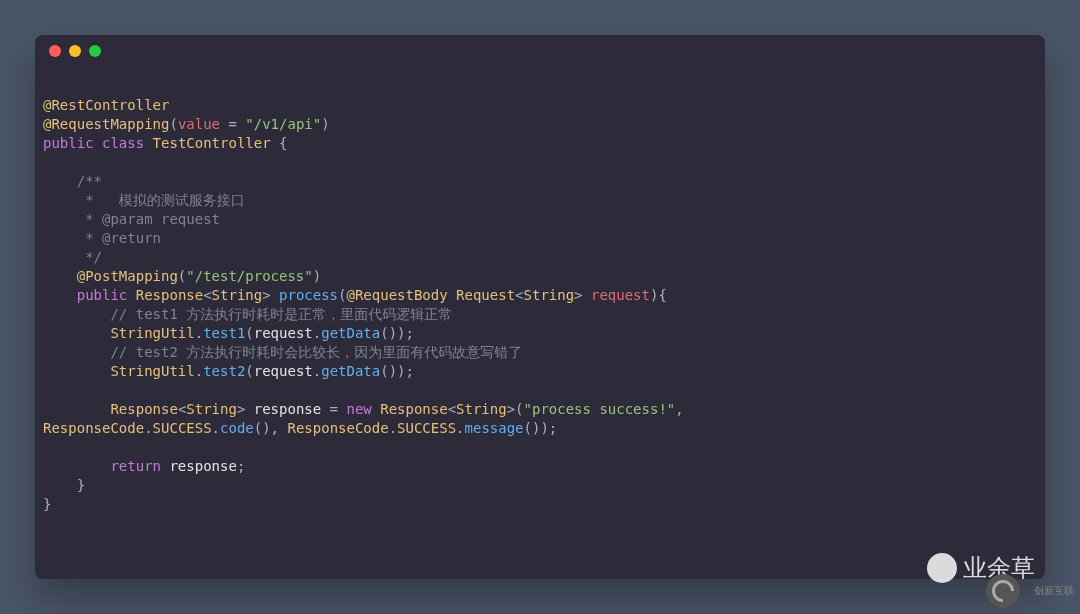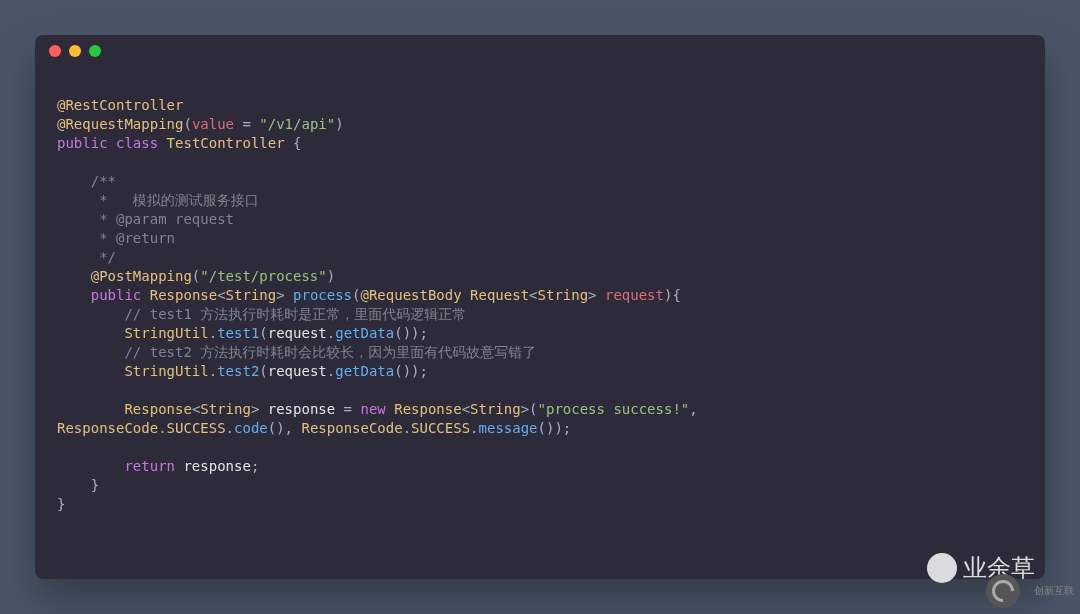--- a/index.html
+++ b/index.html
@@ -23,21 +23,21 @@
       display: flex;
       align-items: center;
       padding-left: 14px;
       gap: 8px;
     }
     .dot { width: 12px; height: 12px; border-radius: 50%; }
     .red { background: #ff5f56; }
     .yellow { background: #ffbd2e; }
     .green { background: #27c93f; }
     .code {
-      padding: 10px 22px;
+      padding: 10px 8px;
       font-size: 14px;
       line-height: 19px;
       color: #e4e4e4;
       white-space: pre;
     }
     .tk-keyword { color: #c678dd; }
     .tk-class { color: #e5c07b; }
     .tk-method { color: #61afef; }
     .tk-string { color: #98c379; }
     .tk-param { color: #e06c75; }

